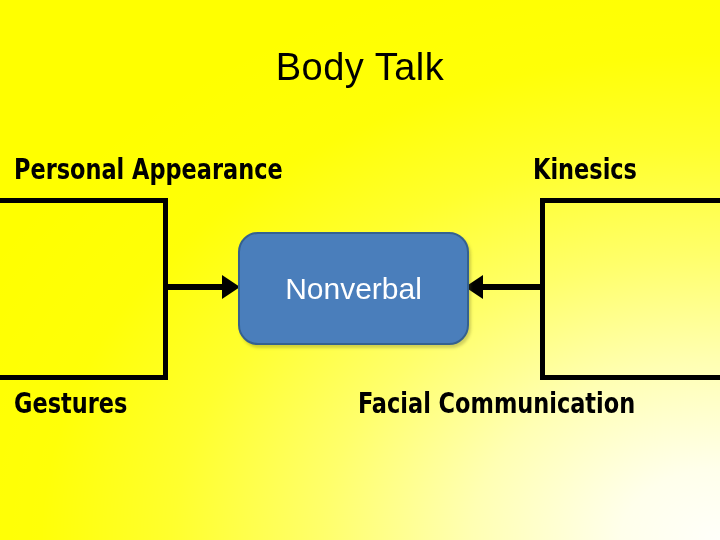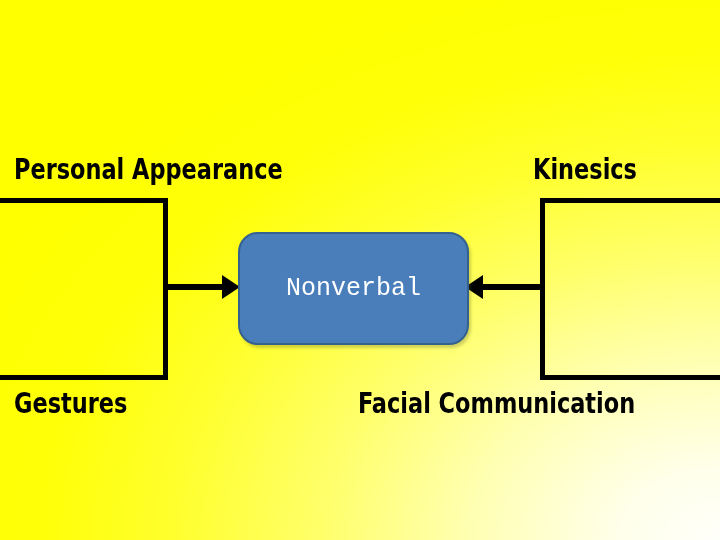--- a/index.html
+++ b/index.html
@@ -77,25 +77,24 @@
     border-radius: 20px;
     background: #4a7ebb;
     border: 2px solid #35618f;
     box-shadow: 2px 3px 3px rgba(90,90,40,0.28);
     display: flex;
     align-items: center;
     justify-content: center;
   }
   .center-text {
     color: #ffffff;
-    font-size: 25px;
+    font-size: 30px;
     line-height: 32px;
     text-align: left;
     white-space: nowrap;
-    font-family: Liberation Mono, monospace;
   }
 
   
   .arrow {
     position: absolute;
     height: 6px;
     background: #000000;
     top: 284px;
   }
   .arrow-left  { left: 165px; width: 62px; }
@@ -133,20 +132,21 @@
   .label-personal-appearance { left: 14px;  top: 152px; }
   .label-kinesics            { left: 533px; top: 152px; }
   .label-gestures            { left: 14px;  top: 386px; }
   .label-facial              { left: 358px; top: 386px; }
 </style>
 </head>
 <body>
 
 <div id="slide">
 
+  <div class="title">Body Talk</div>
 
   <div class="outline-box outline-left"></div>
 
   <div class="outline-box outline-right"></div>
 
   <div class="arrow arrow-left"></div>
   <div class="arrow-head arrow-head-right"></div>
 
   <div class="arrow arrow-right"></div>
   <div class="arrow-head arrow-head-left"></div>

